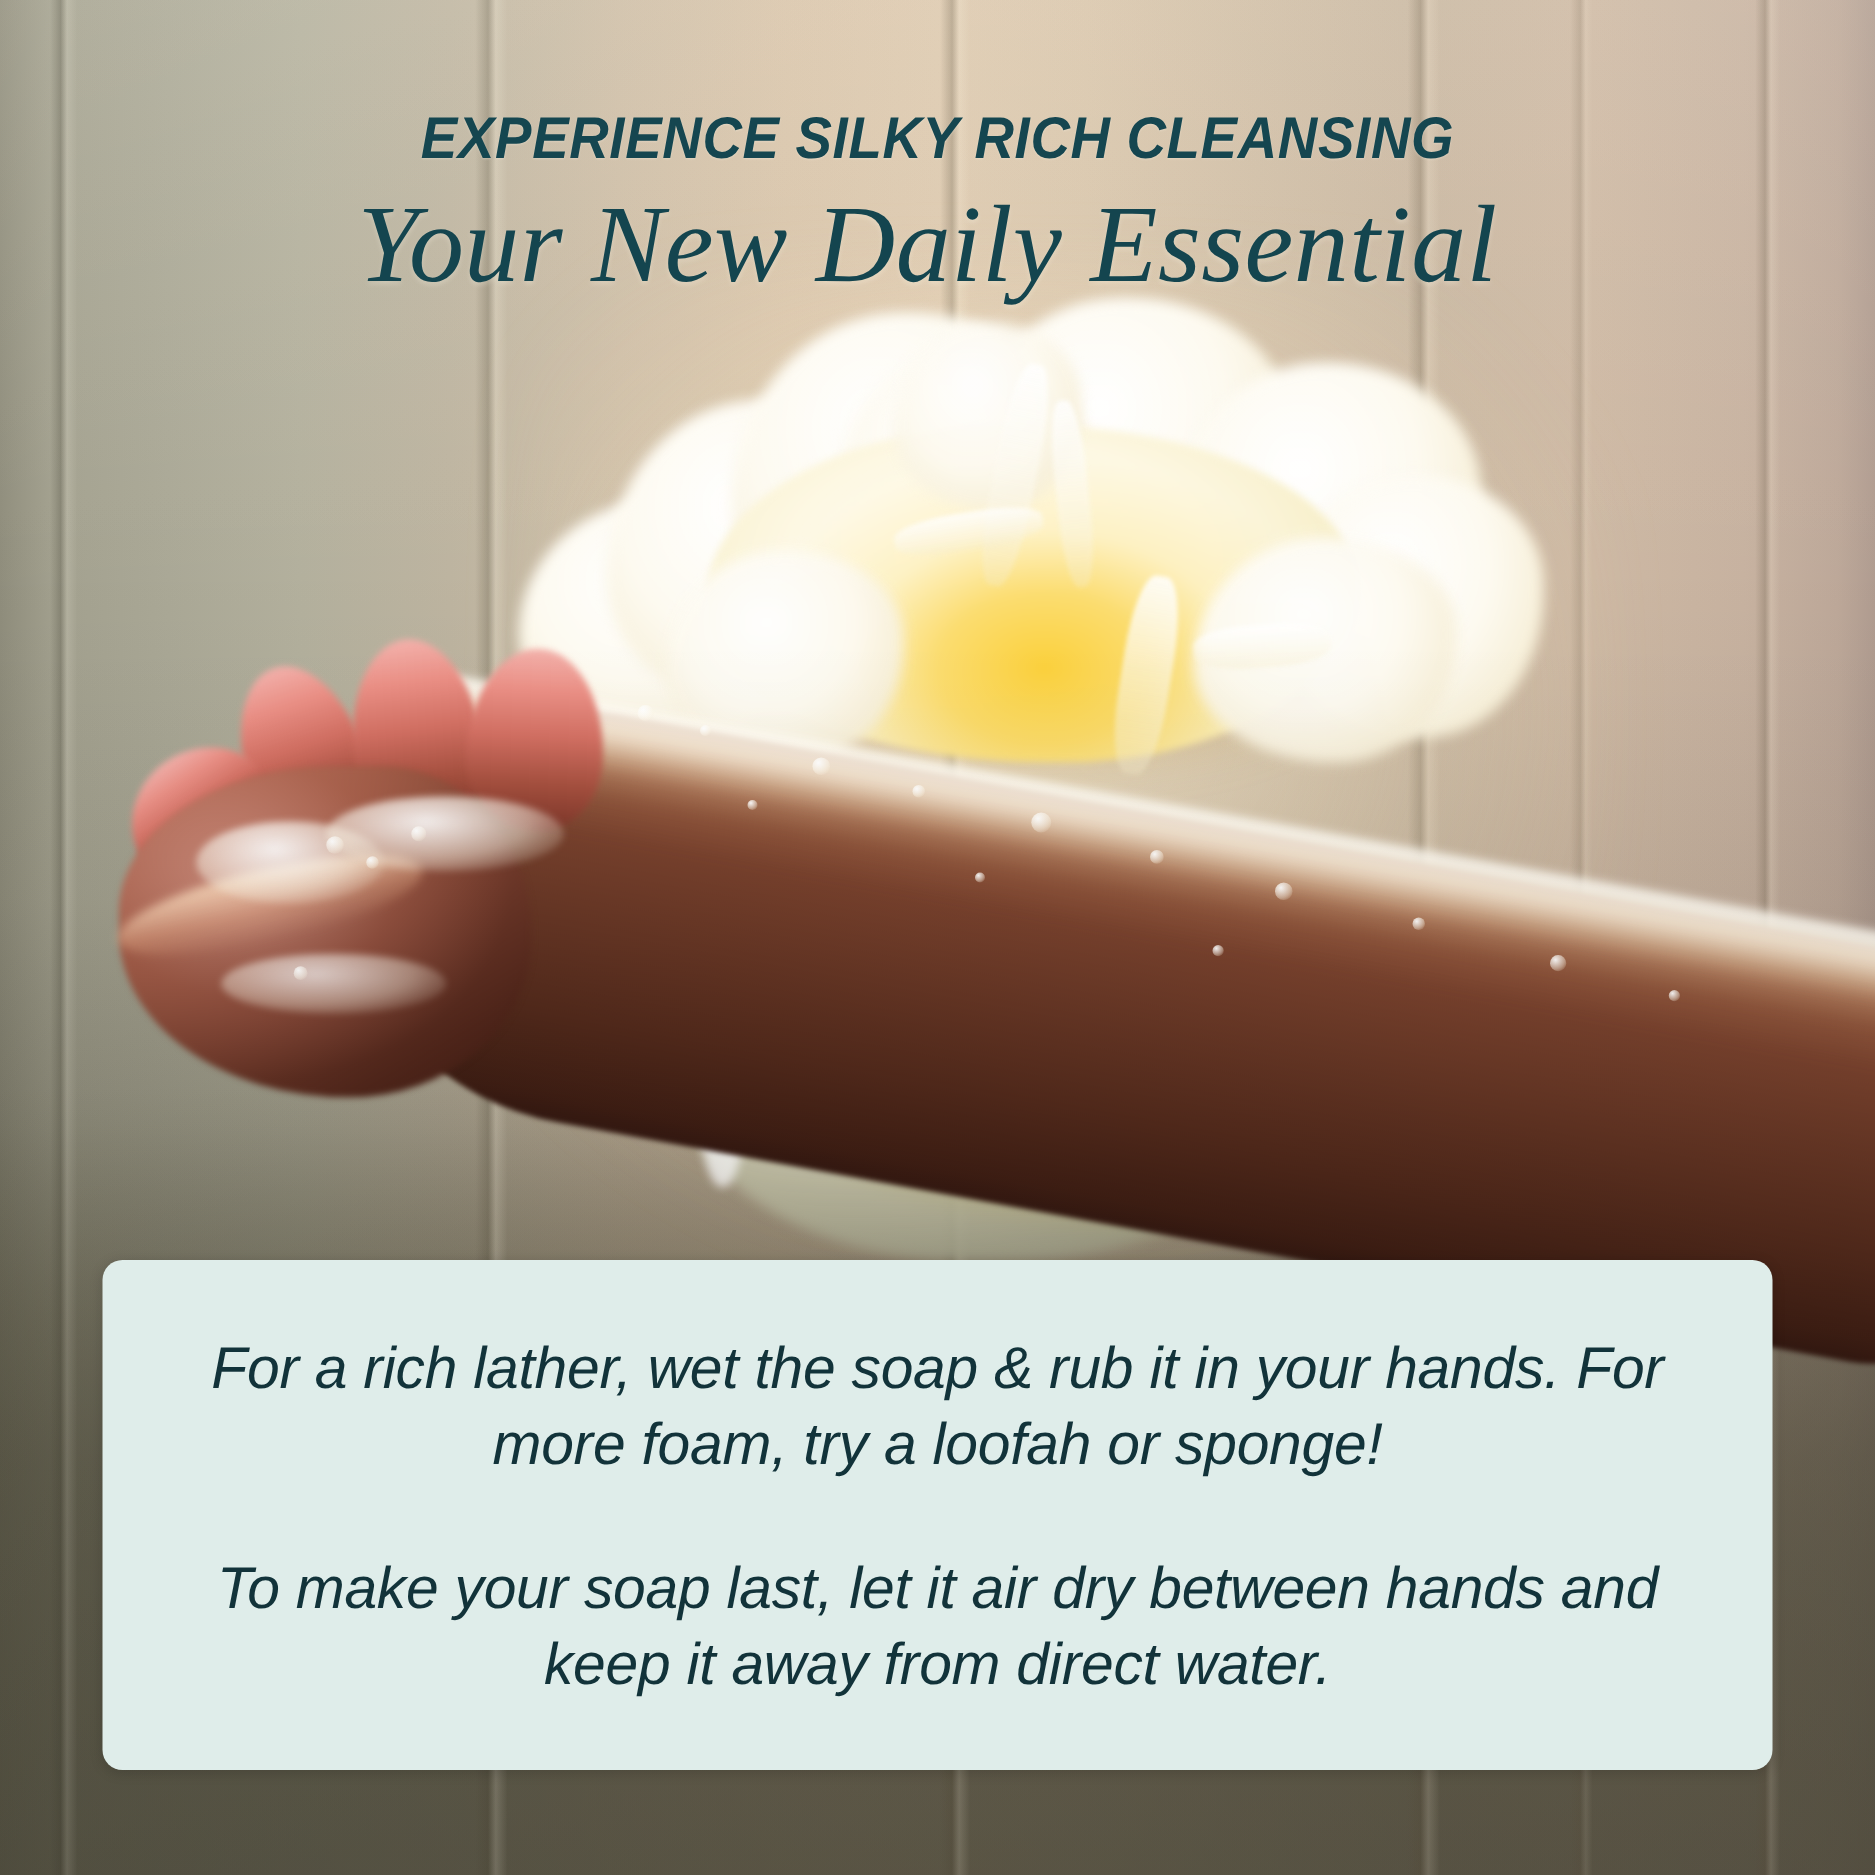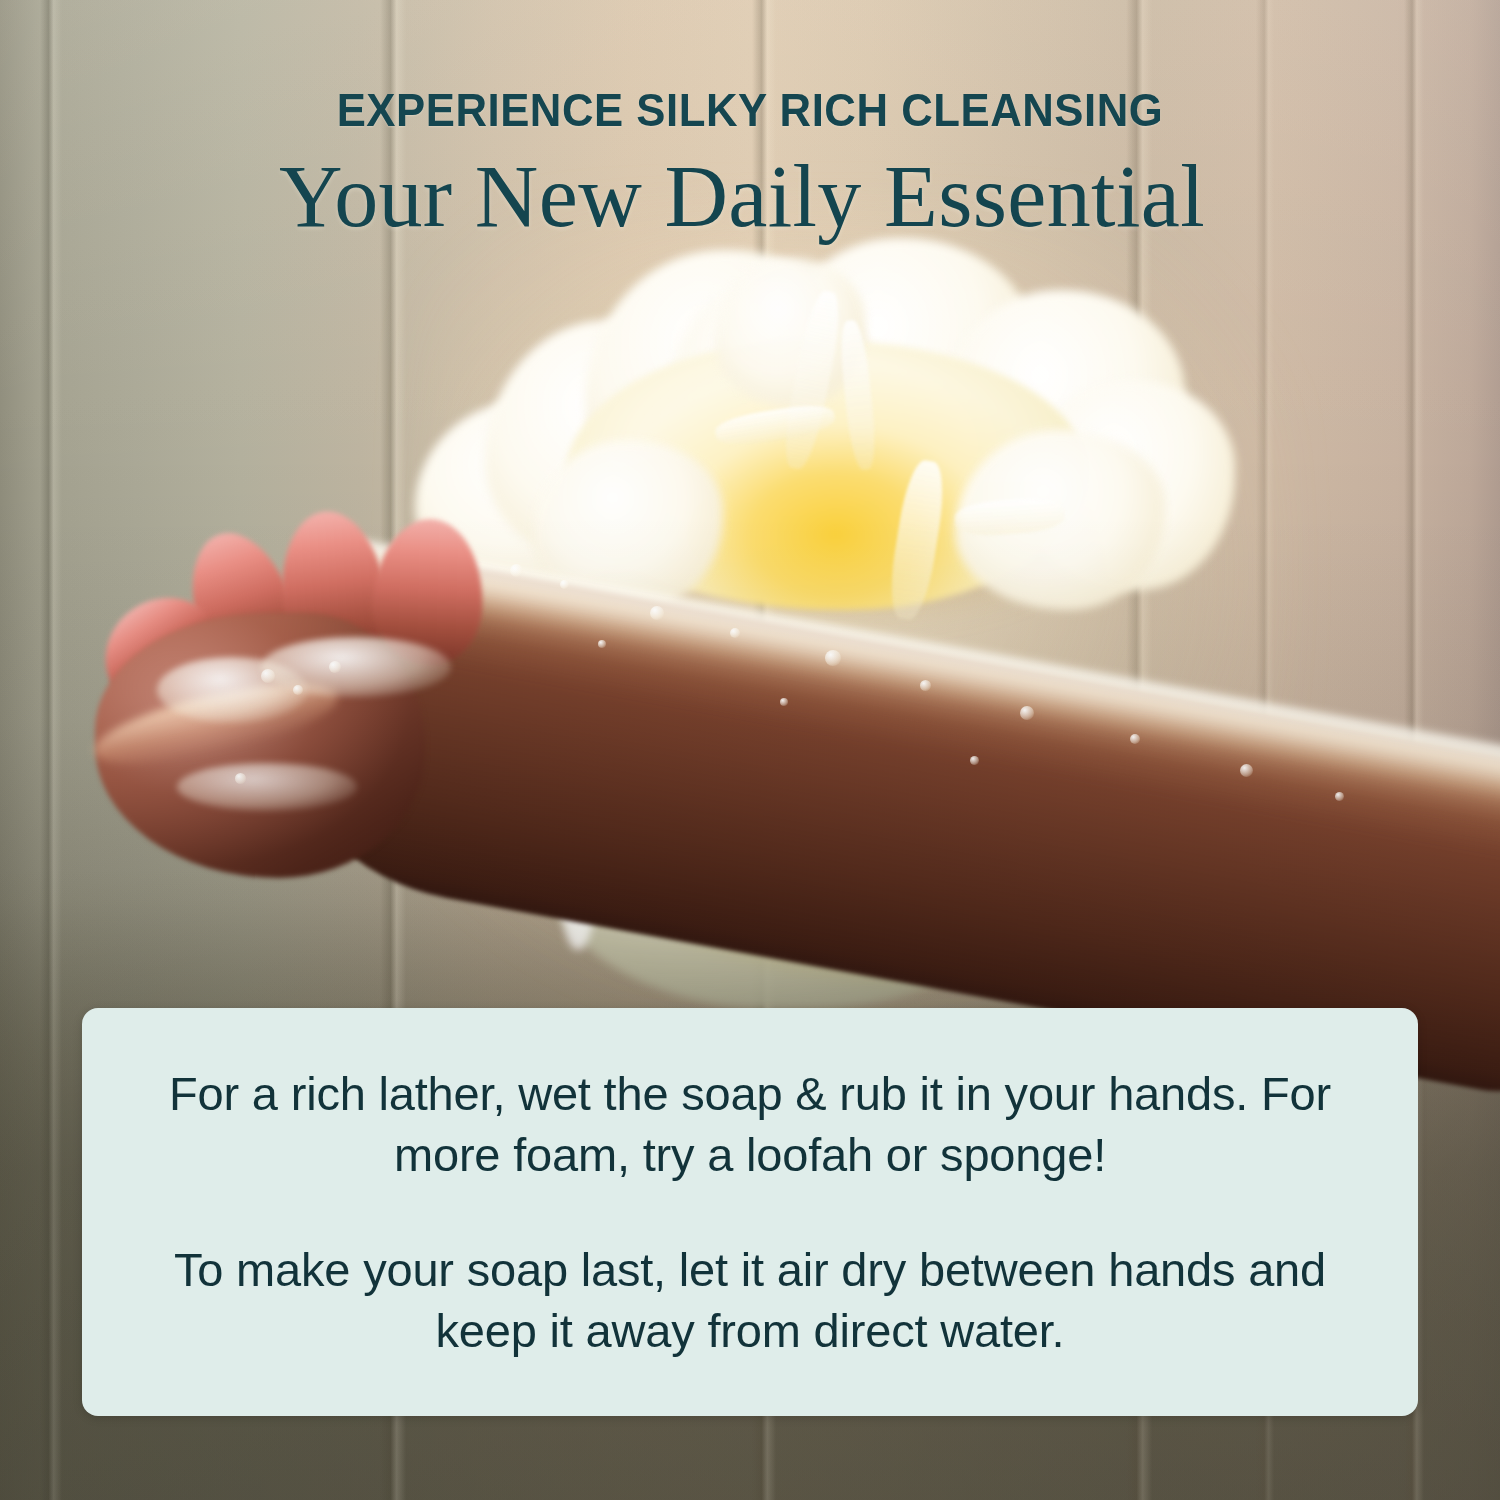--- a/index.html
+++ b/index.html
@@ -8,20 +8,21 @@
     background: #ffffff;
   }
 
   #poster {
     position: relative;
     width: 1500px;
     height: 1500px;
     overflow: hidden;
     font-family: "Liberation Sans", sans-serif;
     background: #b4ab97;
+    font-style: italic;
   }
 
   
   .photo {
     position: absolute;
     inset: 0;
     overflow: hidden;
   }
 
   

